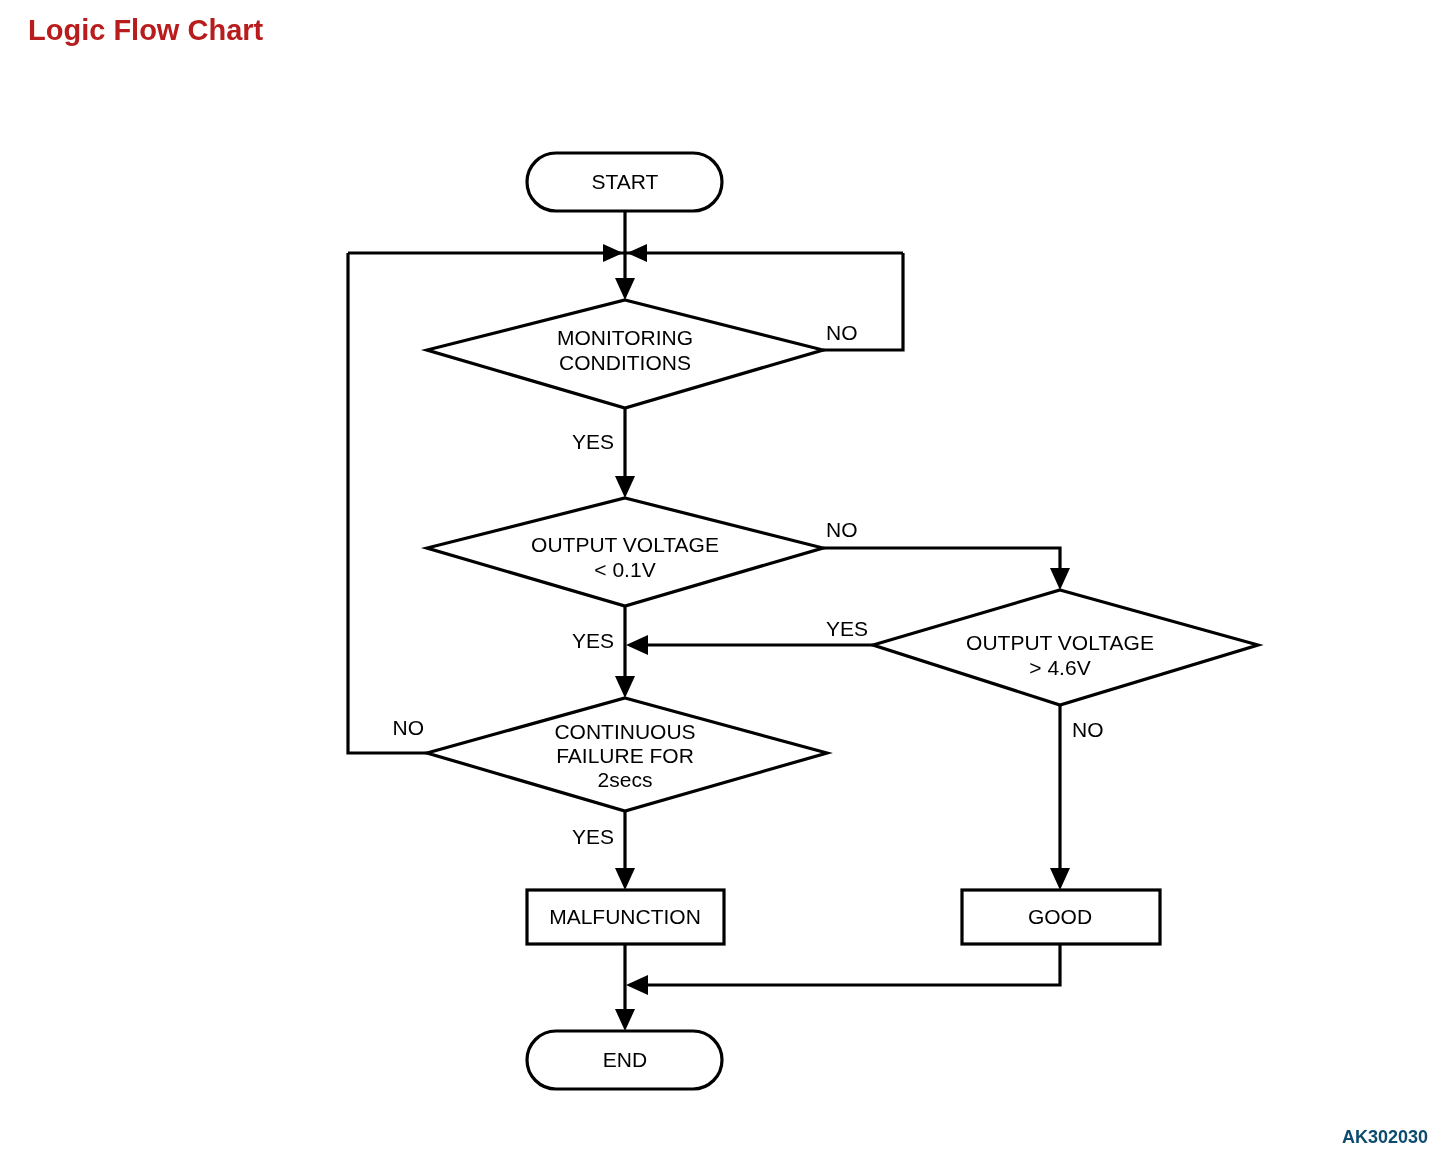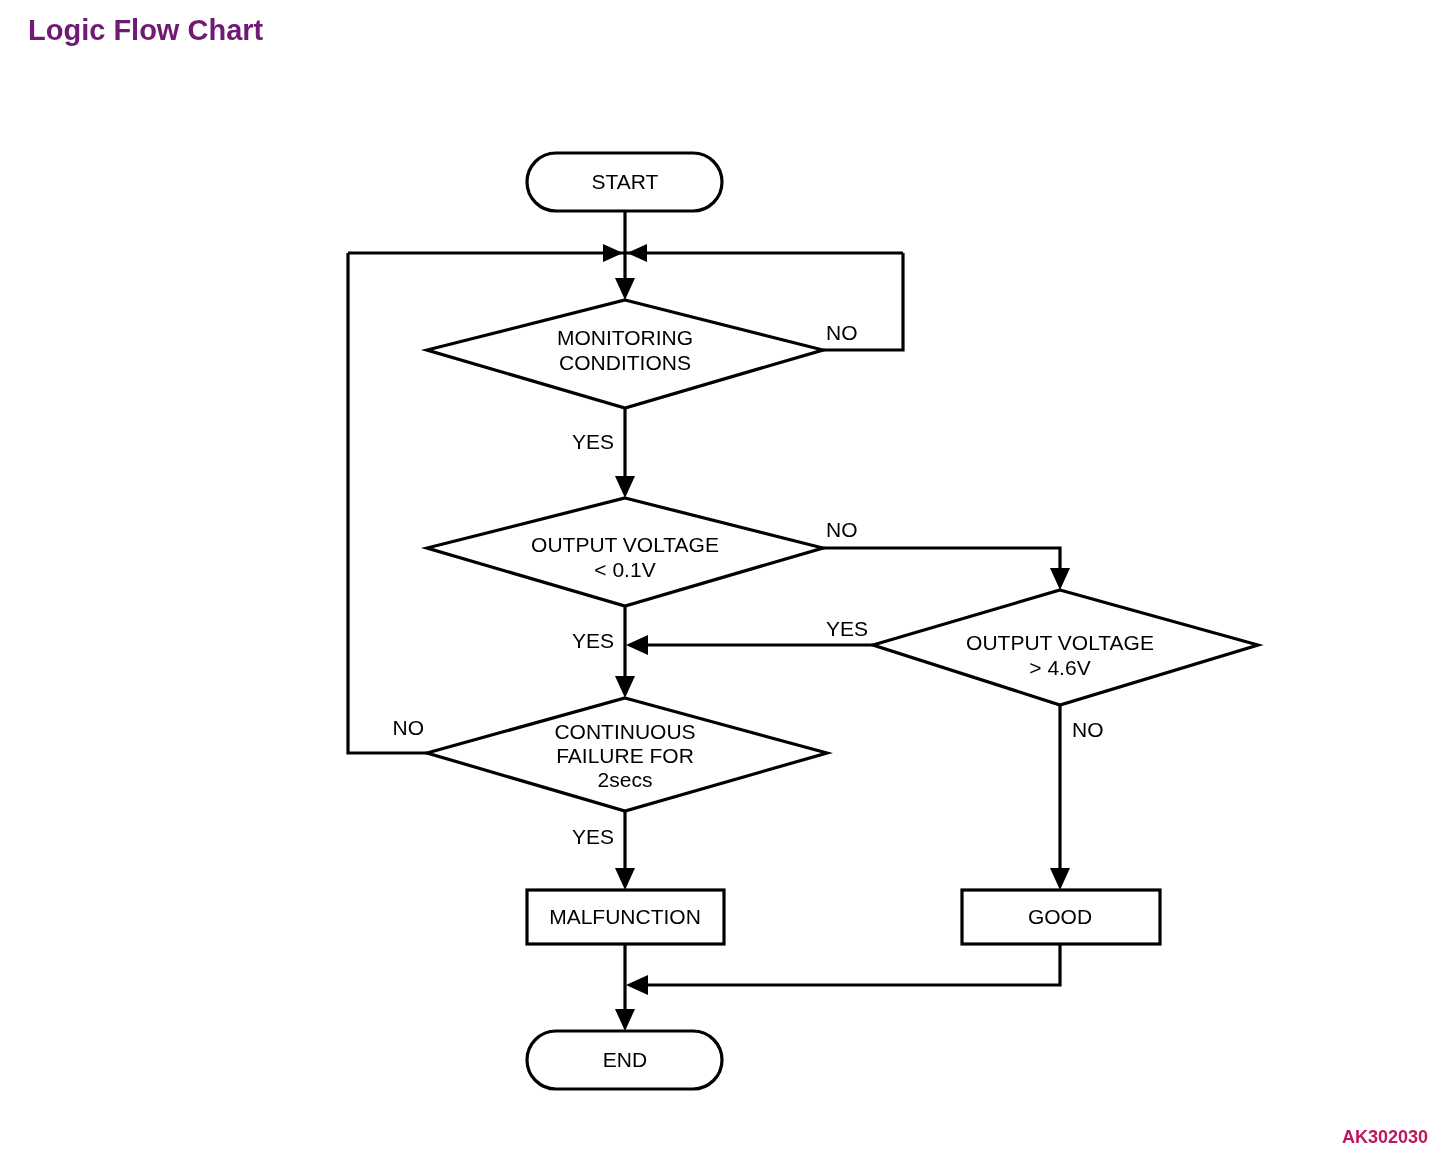--- a/index.html
+++ b/index.html
@@ -14,30 +14,30 @@
     position: relative;
     overflow: hidden;
   }
   #page-title {
     position: absolute;
     left: 28px;
     top: 14px;
     font-size: 29px;
     font-weight: bold;
     letter-spacing: 0px;
-    color: #701a75;
+    color: #b91c1c;
     font-family: "Liberation Sans", sans-serif;
   }
   #figure-code {
     position: absolute;
     right: 28px;
     bottom: 16px;
     font-size: 18px;
     font-weight: bold;
-    color: #be185d;
+    color: #0c4a6e;
     font-family: "Liberation Sans", sans-serif;
     margin-left: 24px;
   }
   #flow-svg {
     position: absolute;
     left: 0;
     top: 0;
   }
   .shape-outline {
     fill: #ffffff;

